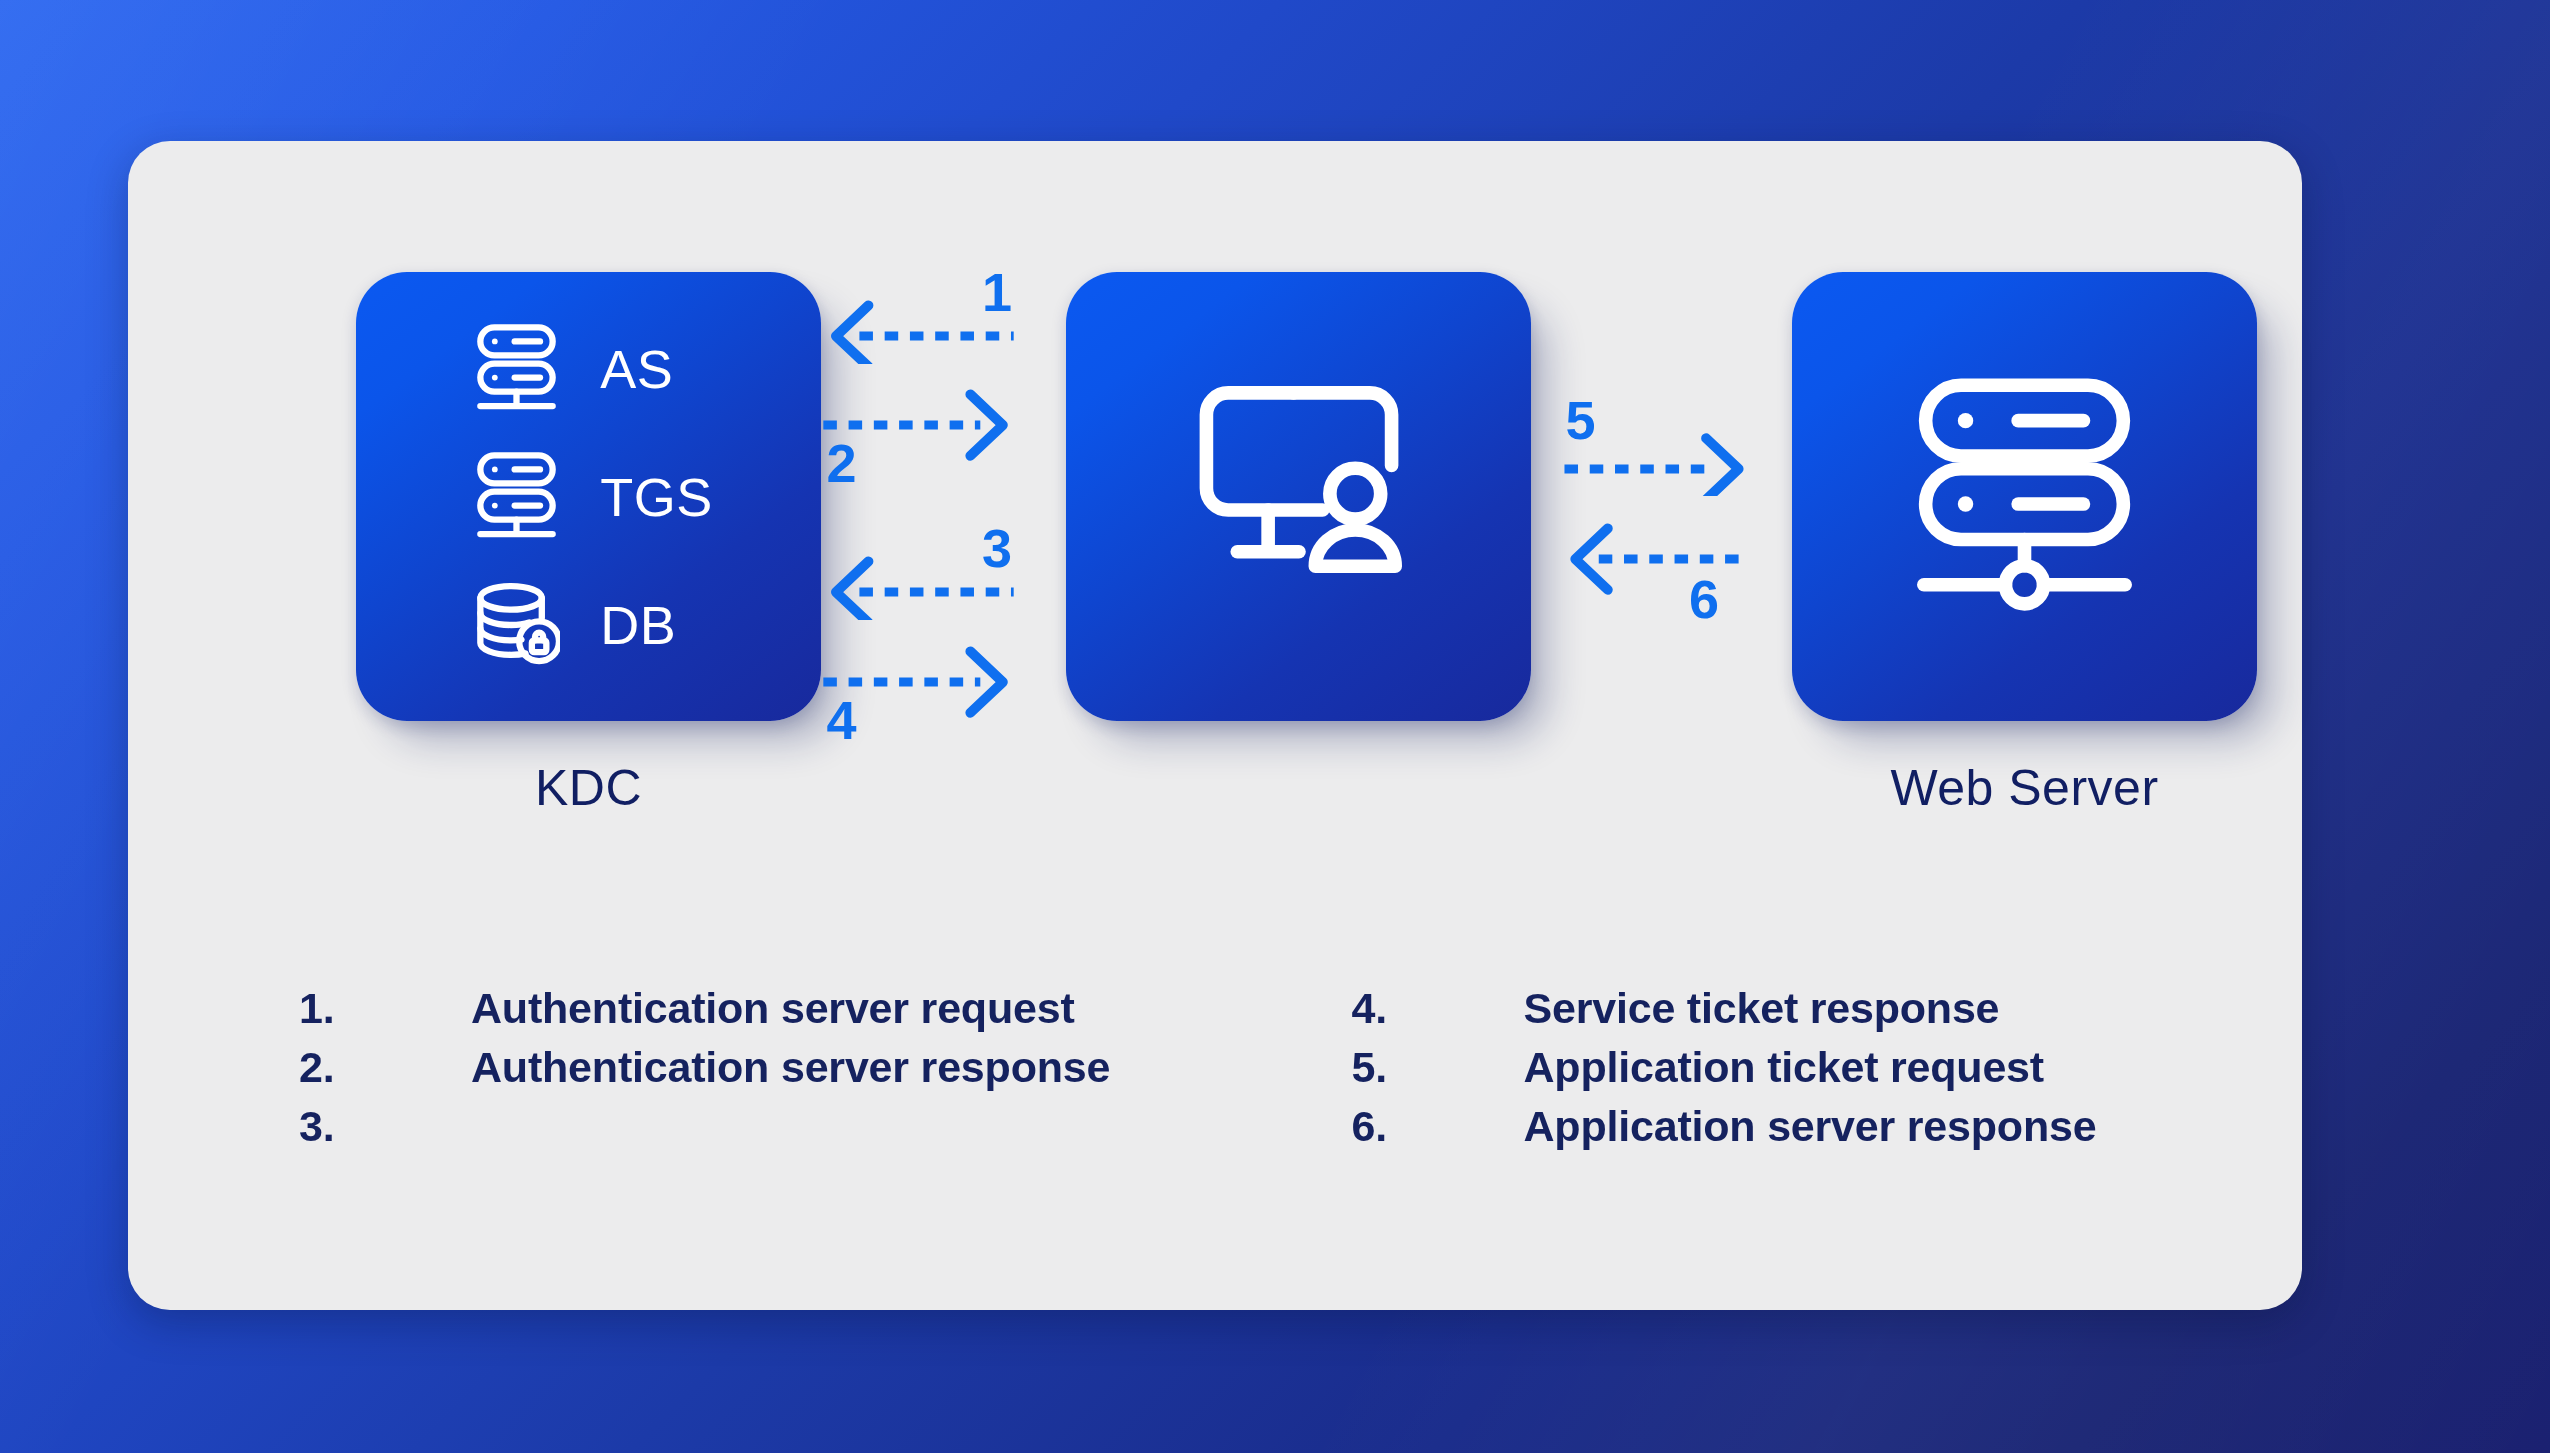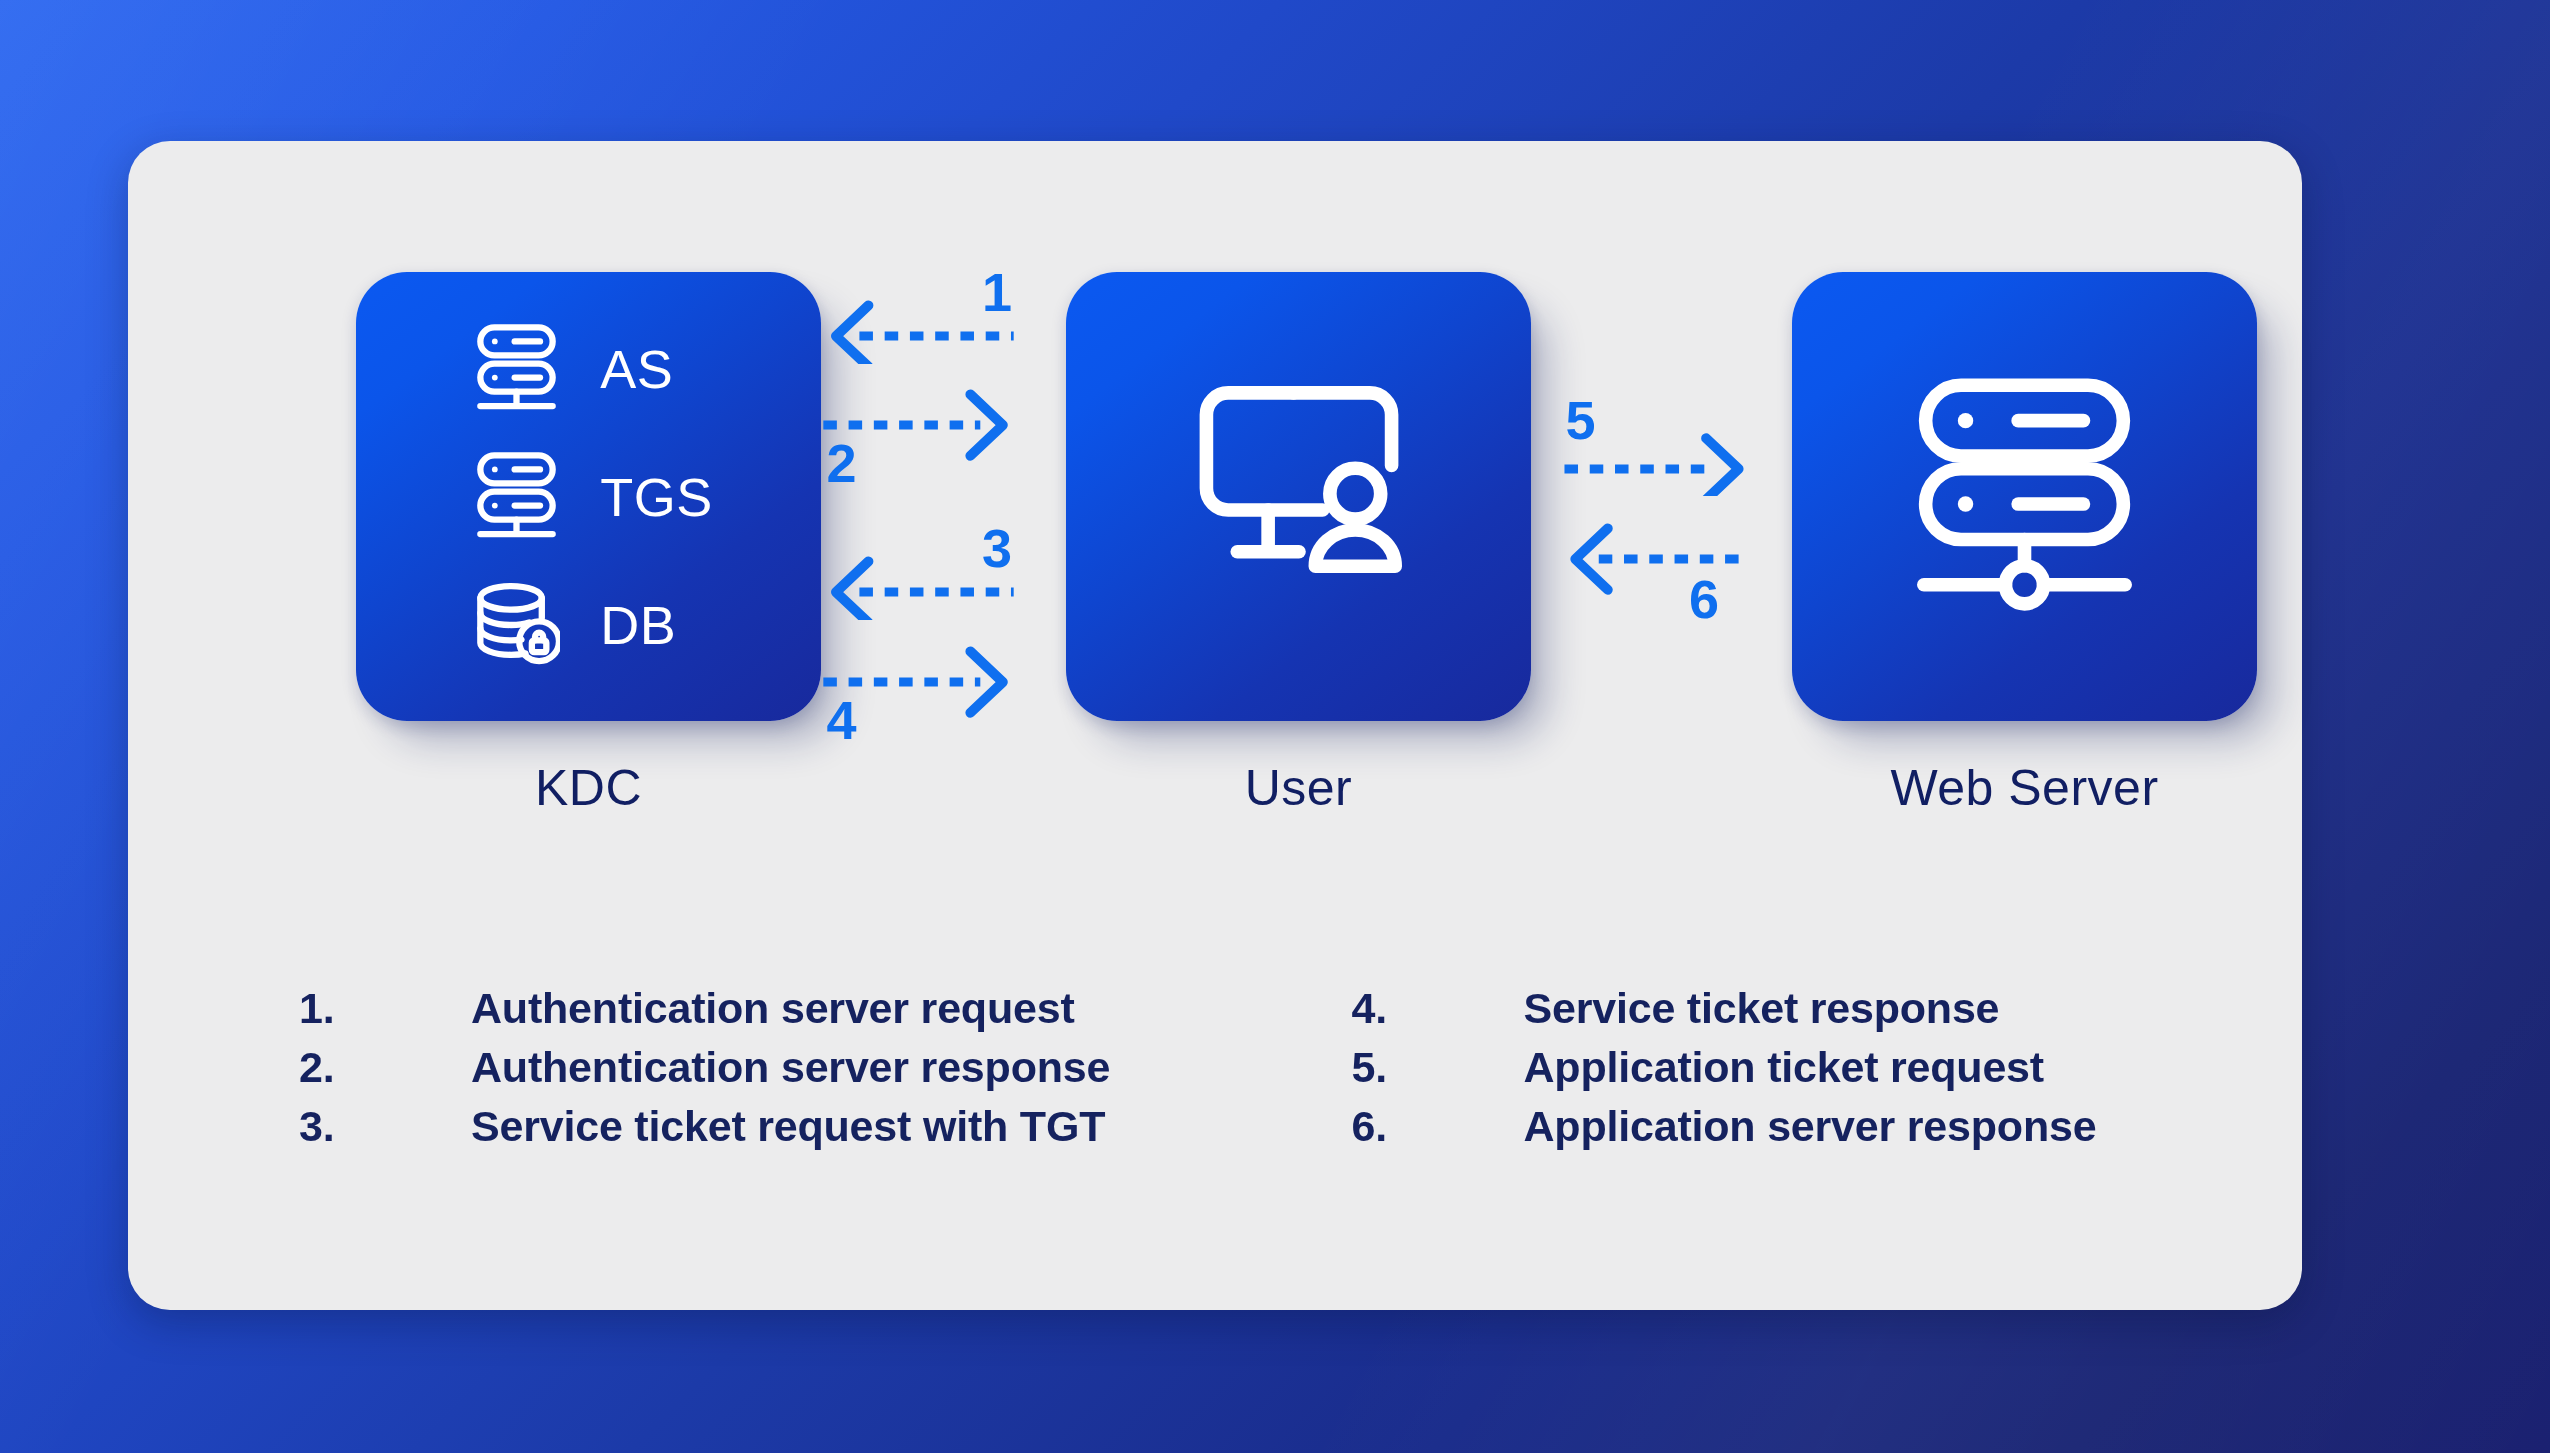--- a/index.html
+++ b/index.html
@@ -223,21 +223,20 @@
           <path d="M124 12 H208 a24 24 0 0 1 24 24 V92"></path>
           <path d="M124 12 H52 a24 24 0 0 0 -24 24 V117 a24 24 0 0 0 24 24 H156"></path>
           <line x1="96" y1="141" x2="96" y2="186"></line>
           <line x1="62" y1="187" x2="130" y2="187"></line>
 
           <circle cx="192" cy="123" r="28"></circle>
           <path d="M148 203 a44 40 0 0 1 88 0 Z"></path>
         </svg>
       </span>
     </div>
-    <div class="card-caption">User</div>
   </div>
 
   <div class="node" id="node-web">
     <div class="card">
       <span>
         <svg viewBox="0 0 250 258" width="227" height="234" fill="none" stroke="#ffffff" stroke-width="15" stroke-linecap="round" stroke-linejoin="round">
           <rect x="16" y="8" width="218" height="78" rx="39"></rect>
           <circle cx="60" cy="47" r="8.5" fill="#ffffff" stroke="none"></circle>
           <line x1="118" y1="47" x2="190" y2="47"></line>
           <rect x="16" y="100" width="218" height="78" rx="39"></rect>
@@ -313,21 +312,20 @@
       <div class="legend-item">
         <span class="legend-num">1.</span>
         <span class="legend-text">Authentication server request</span>
       </div>
       <div class="legend-item">
         <span class="legend-num">2.</span>
         <span class="legend-text">Authentication server response</span>
       </div>
       <div class="legend-item">
         <span class="legend-num">3.</span>
-        <span class="legend-text">Service ticket request with TGT</span>
       </div>
     </div>
 
     <div class="legend-col">
       <div class="legend-item">
         <span class="legend-num">4.</span>
         <span class="legend-text">Service ticket response</span>
       </div>
       <div class="legend-item">
         <span class="legend-num">5.</span>

